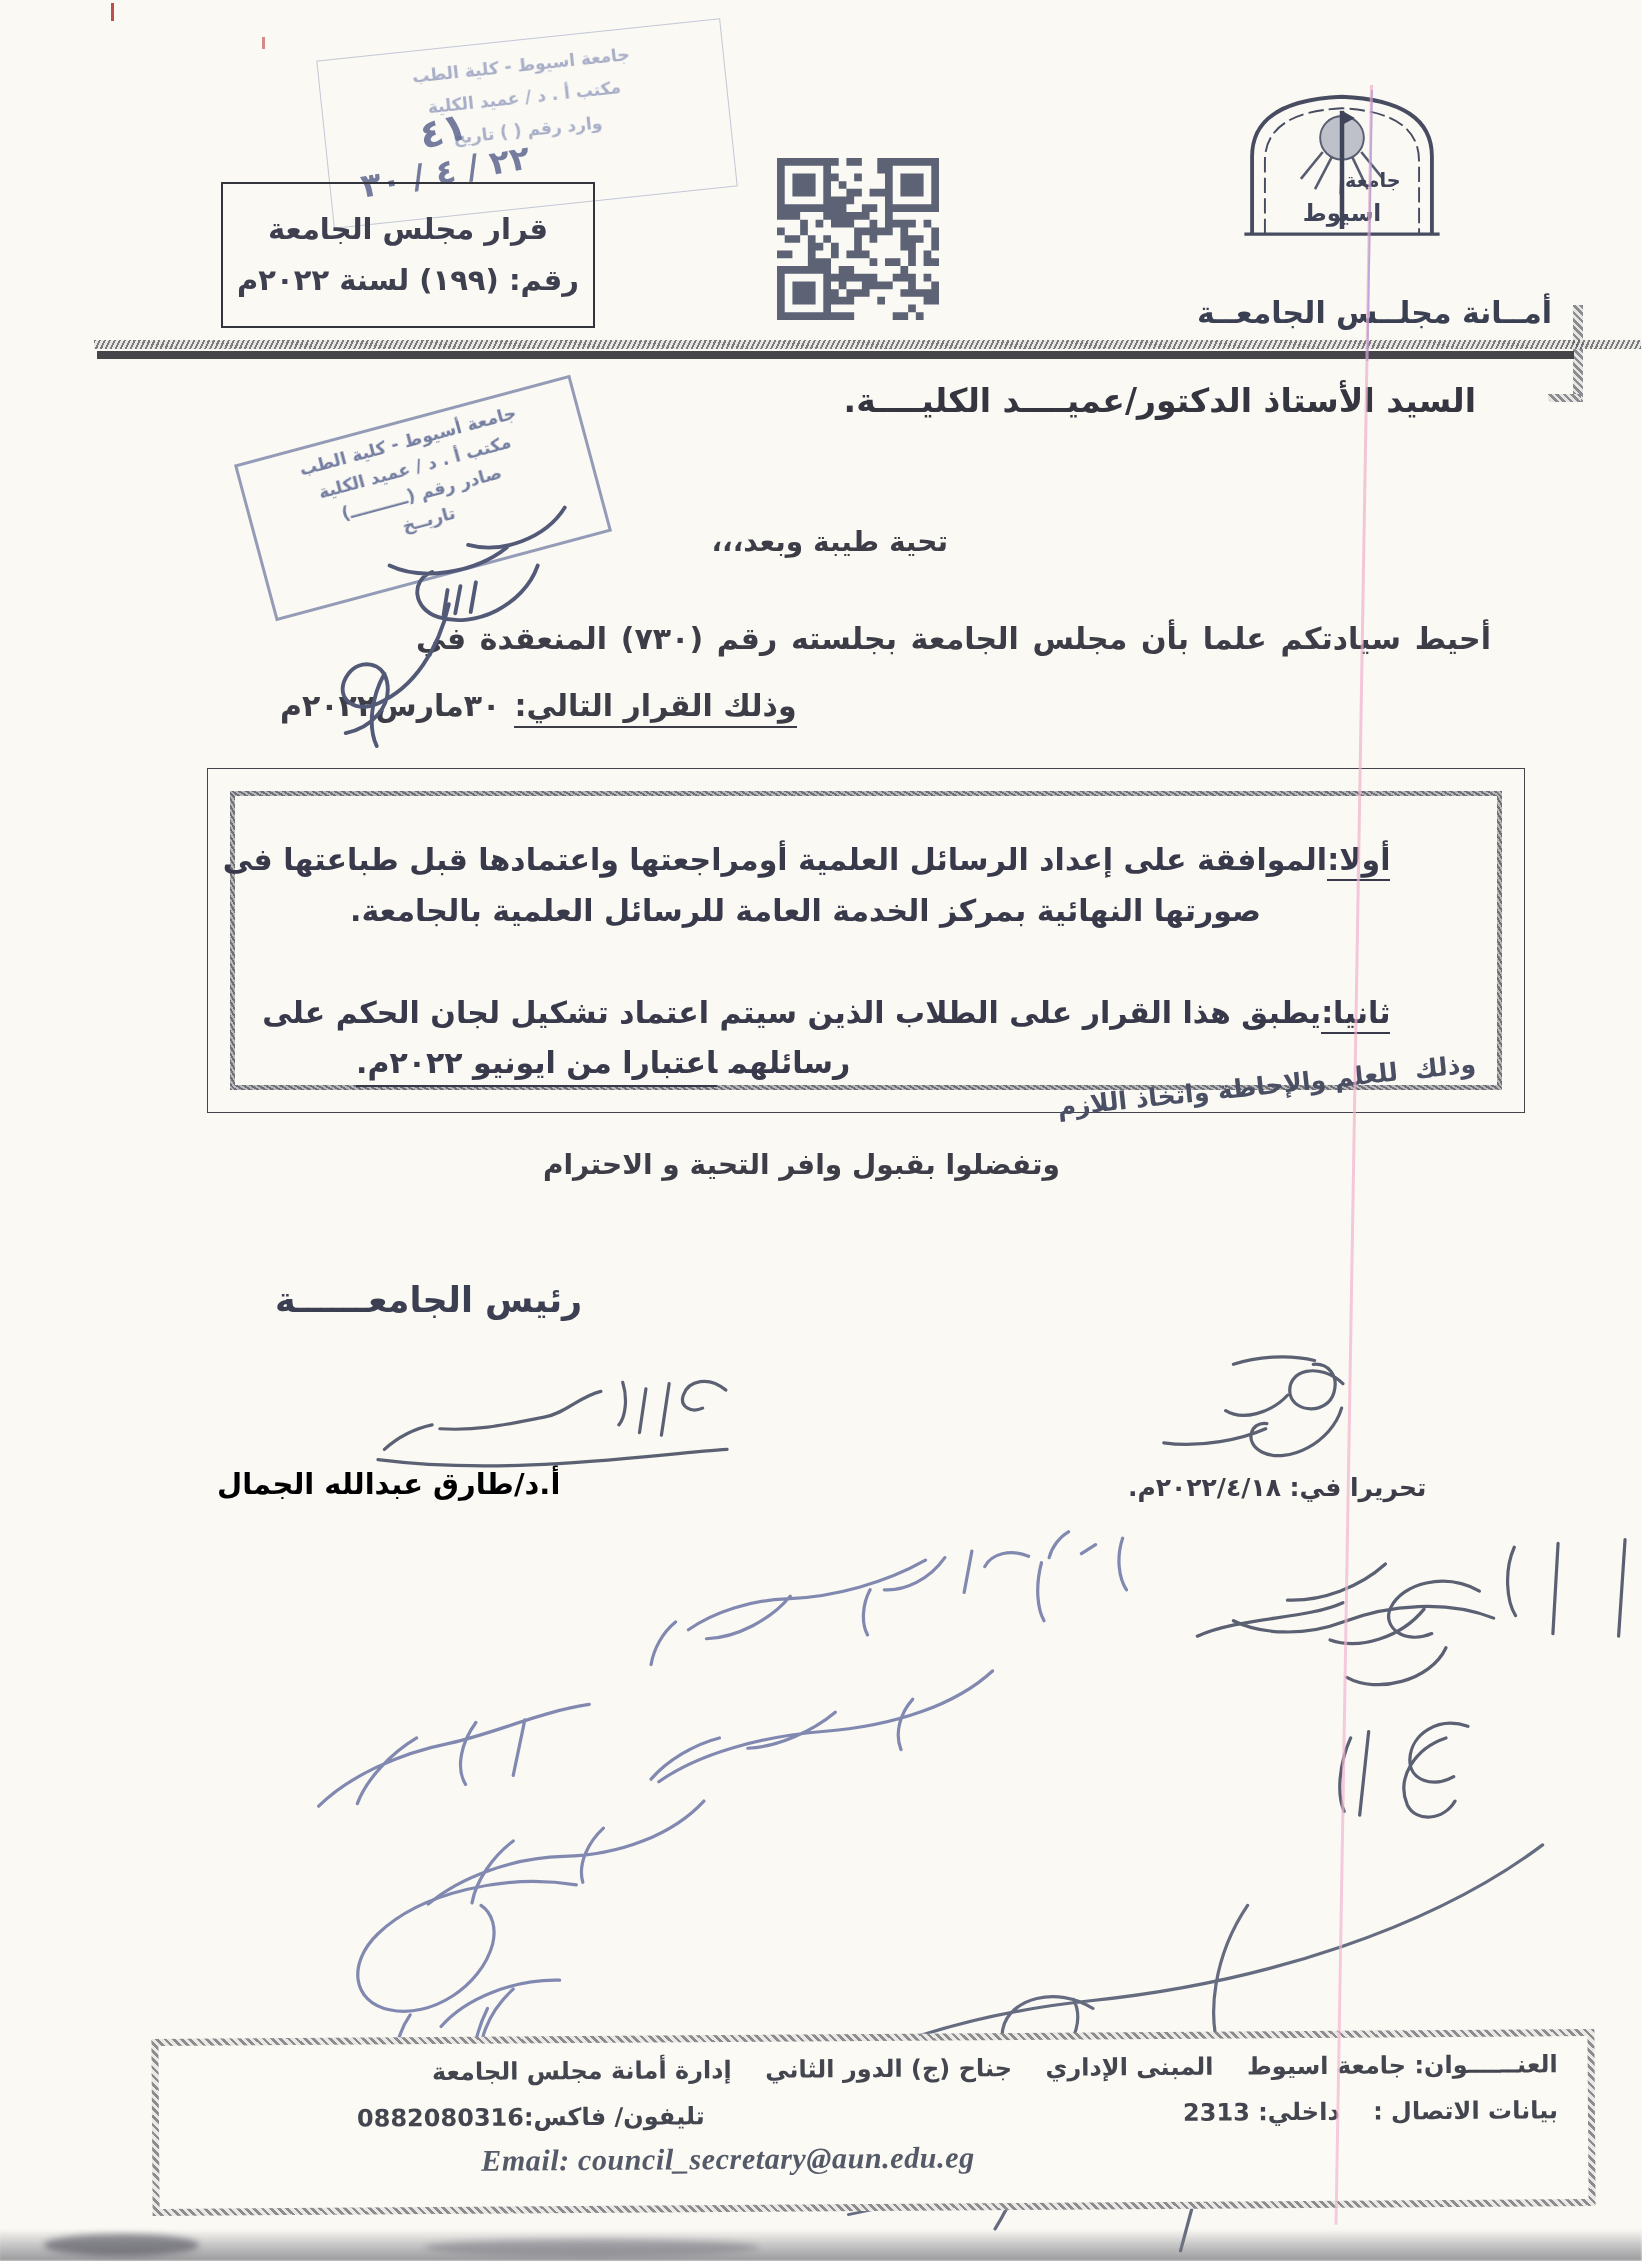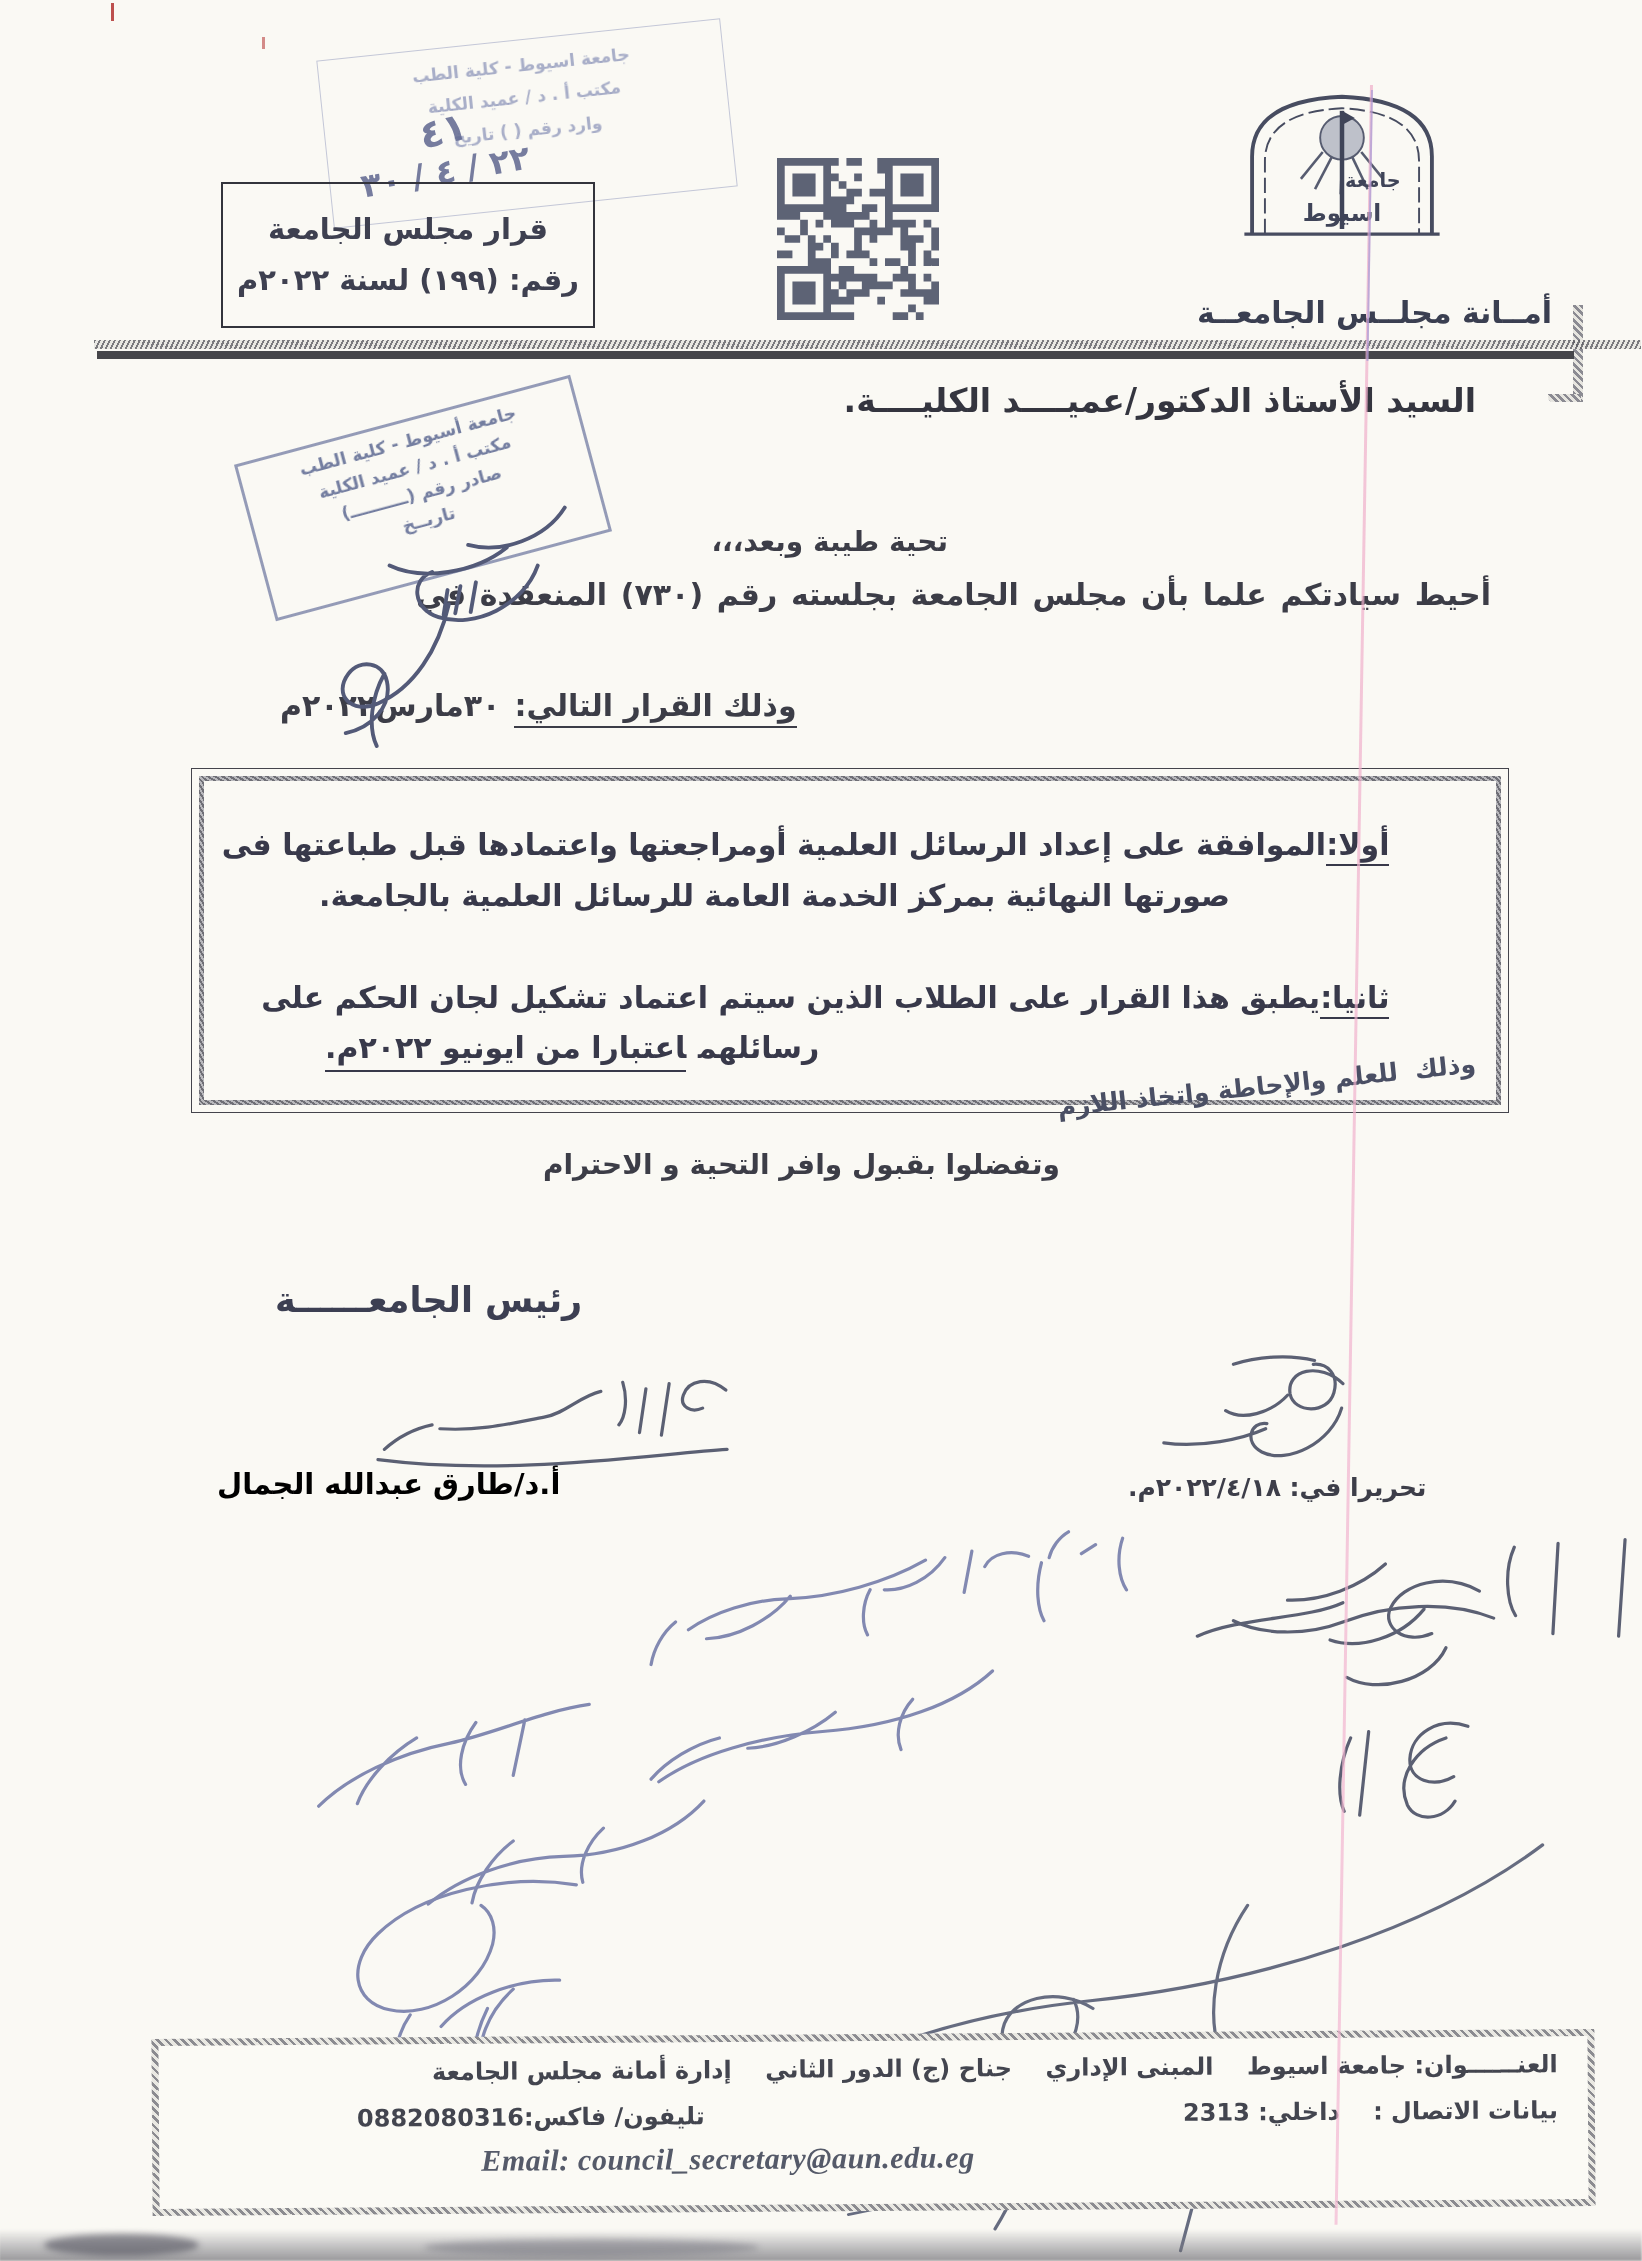--- a/index.html
+++ b/index.html
@@ -57,28 +57,28 @@
 
   .salutation{right:166px;top:384px;font-size:33px;font-weight:bold;color:#34353f;}
 
   
   .office-stamp{position:absolute;left:250px;top:417px;width:348px;height:162px;
     transform:rotate(-15deg);border:3.2px solid rgba(122,131,168,.8);
     color:rgba(109,119,156,.95);font-weight:bold;font-size:17.4px;line-height:1.55;
     text-align:center;padding-top:6.4px;box-sizing:border-box;filter:blur(0.3px);}
 
   .greeting{right:694px;top:528px;font-size:28px;font-weight:bold;}
-  .body1{right:151px;top:580px;font-size:30px;font-weight:bold;word-spacing:3.2px;}
+  .body1{right:151px;top:624px;font-size:30px;font-weight:bold;word-spacing:3.2px;}
   .body2{left:281px;top:691px;direction:ltr;display:flex;gap:14px;font-size:30px;font-weight:bold;}
   .u{border-bottom:2.6px solid currentColor;padding-bottom:5.2px;}
   .lbl{border-bottom:2.6px solid currentColor;padding-bottom:1.9px;}
 
   
-  .dbox{position:absolute;left:192px;top:768px;width:1318px;height:345px;
-    border:1.9px solid #44444c;padding:7px;box-sizing:border-box;}
+  .dbox{position:absolute;left:208px;top:768px;width:1318px;height:345px;
+    border:1.9px solid #44444c;padding:22px;box-sizing:border-box;}
   .dbox-in{width:100%;height:100%;box-sizing:border-box;position:relative;
     border:5.2px solid transparent;
     border-image:repeating-linear-gradient(45deg,#6f6f76 0 2.6px,#b8b8bc 2.6px 5.2px) 8;}
   .dline{position:absolute;white-space:pre;font-size:30px;font-weight:bold;color:#38394a;line-height:1;}
   .lineA{right:23px;top:19.3px;}
   .lineB{left:93px;top:100px;margin-left:22px;}
   .lineC{right:23px;top:172px;}
   .lineD{left:121px;top:222px;}
   .lineD .pre{margin-left:11.6px;}
 

